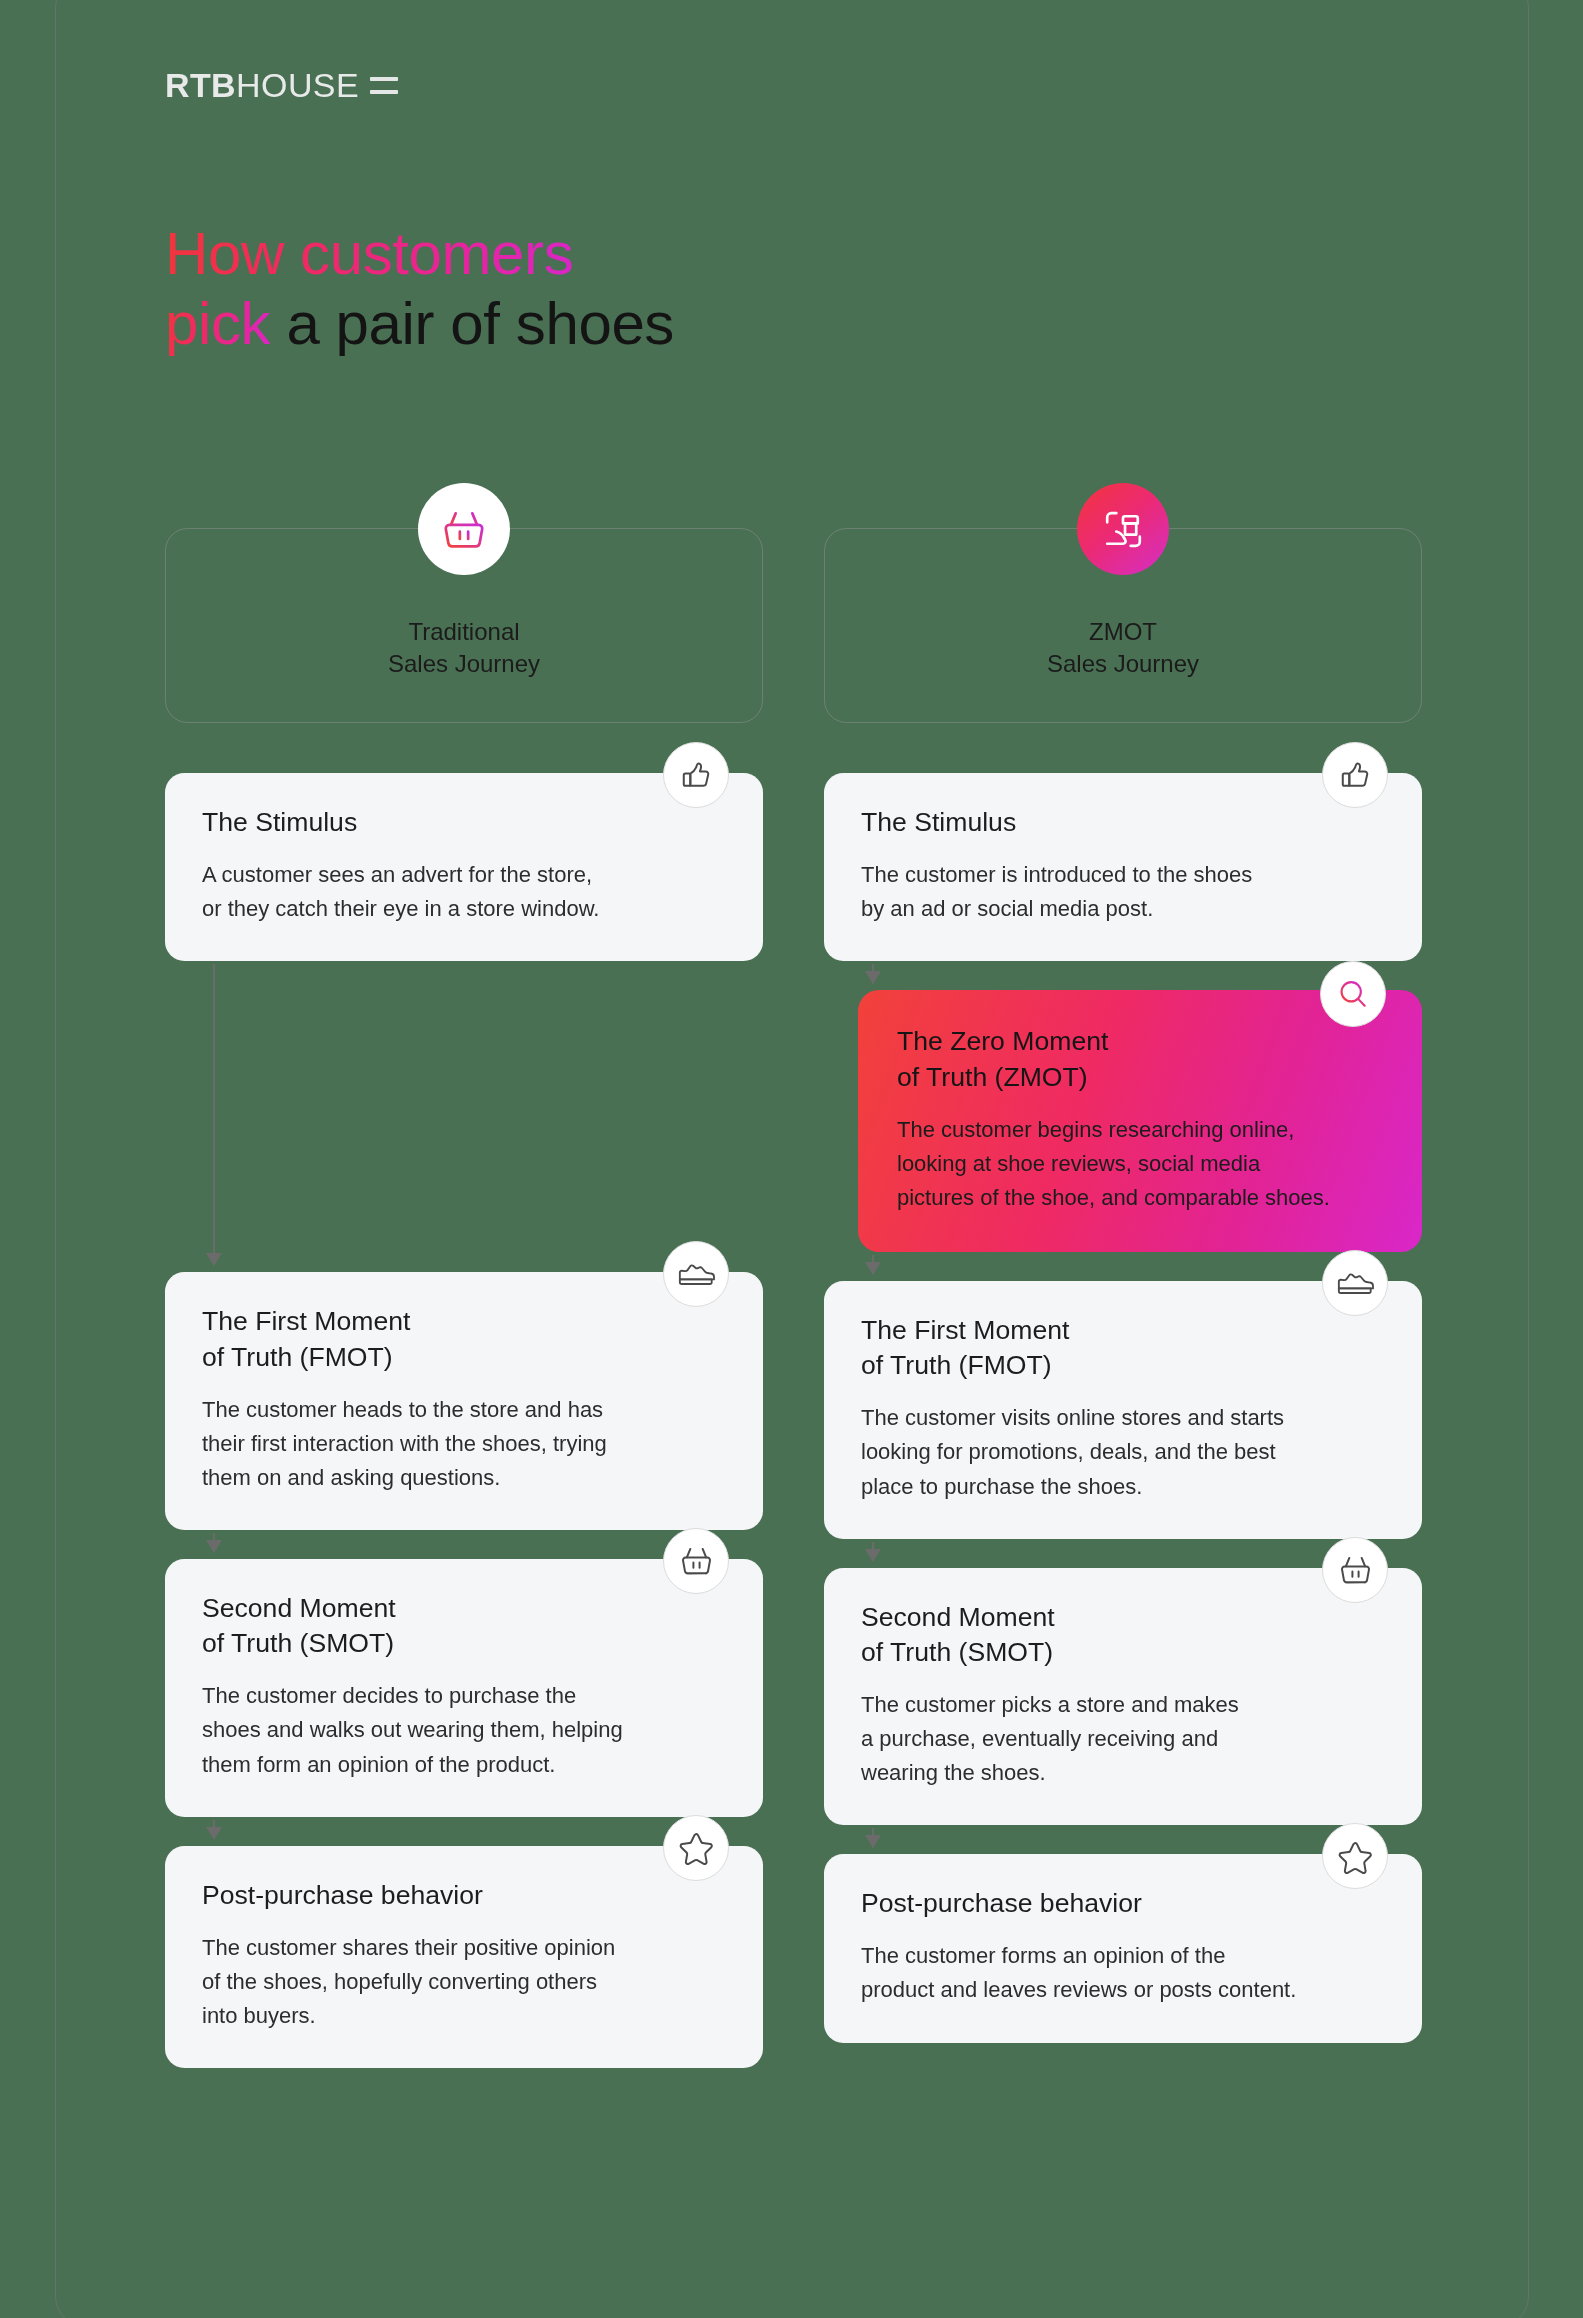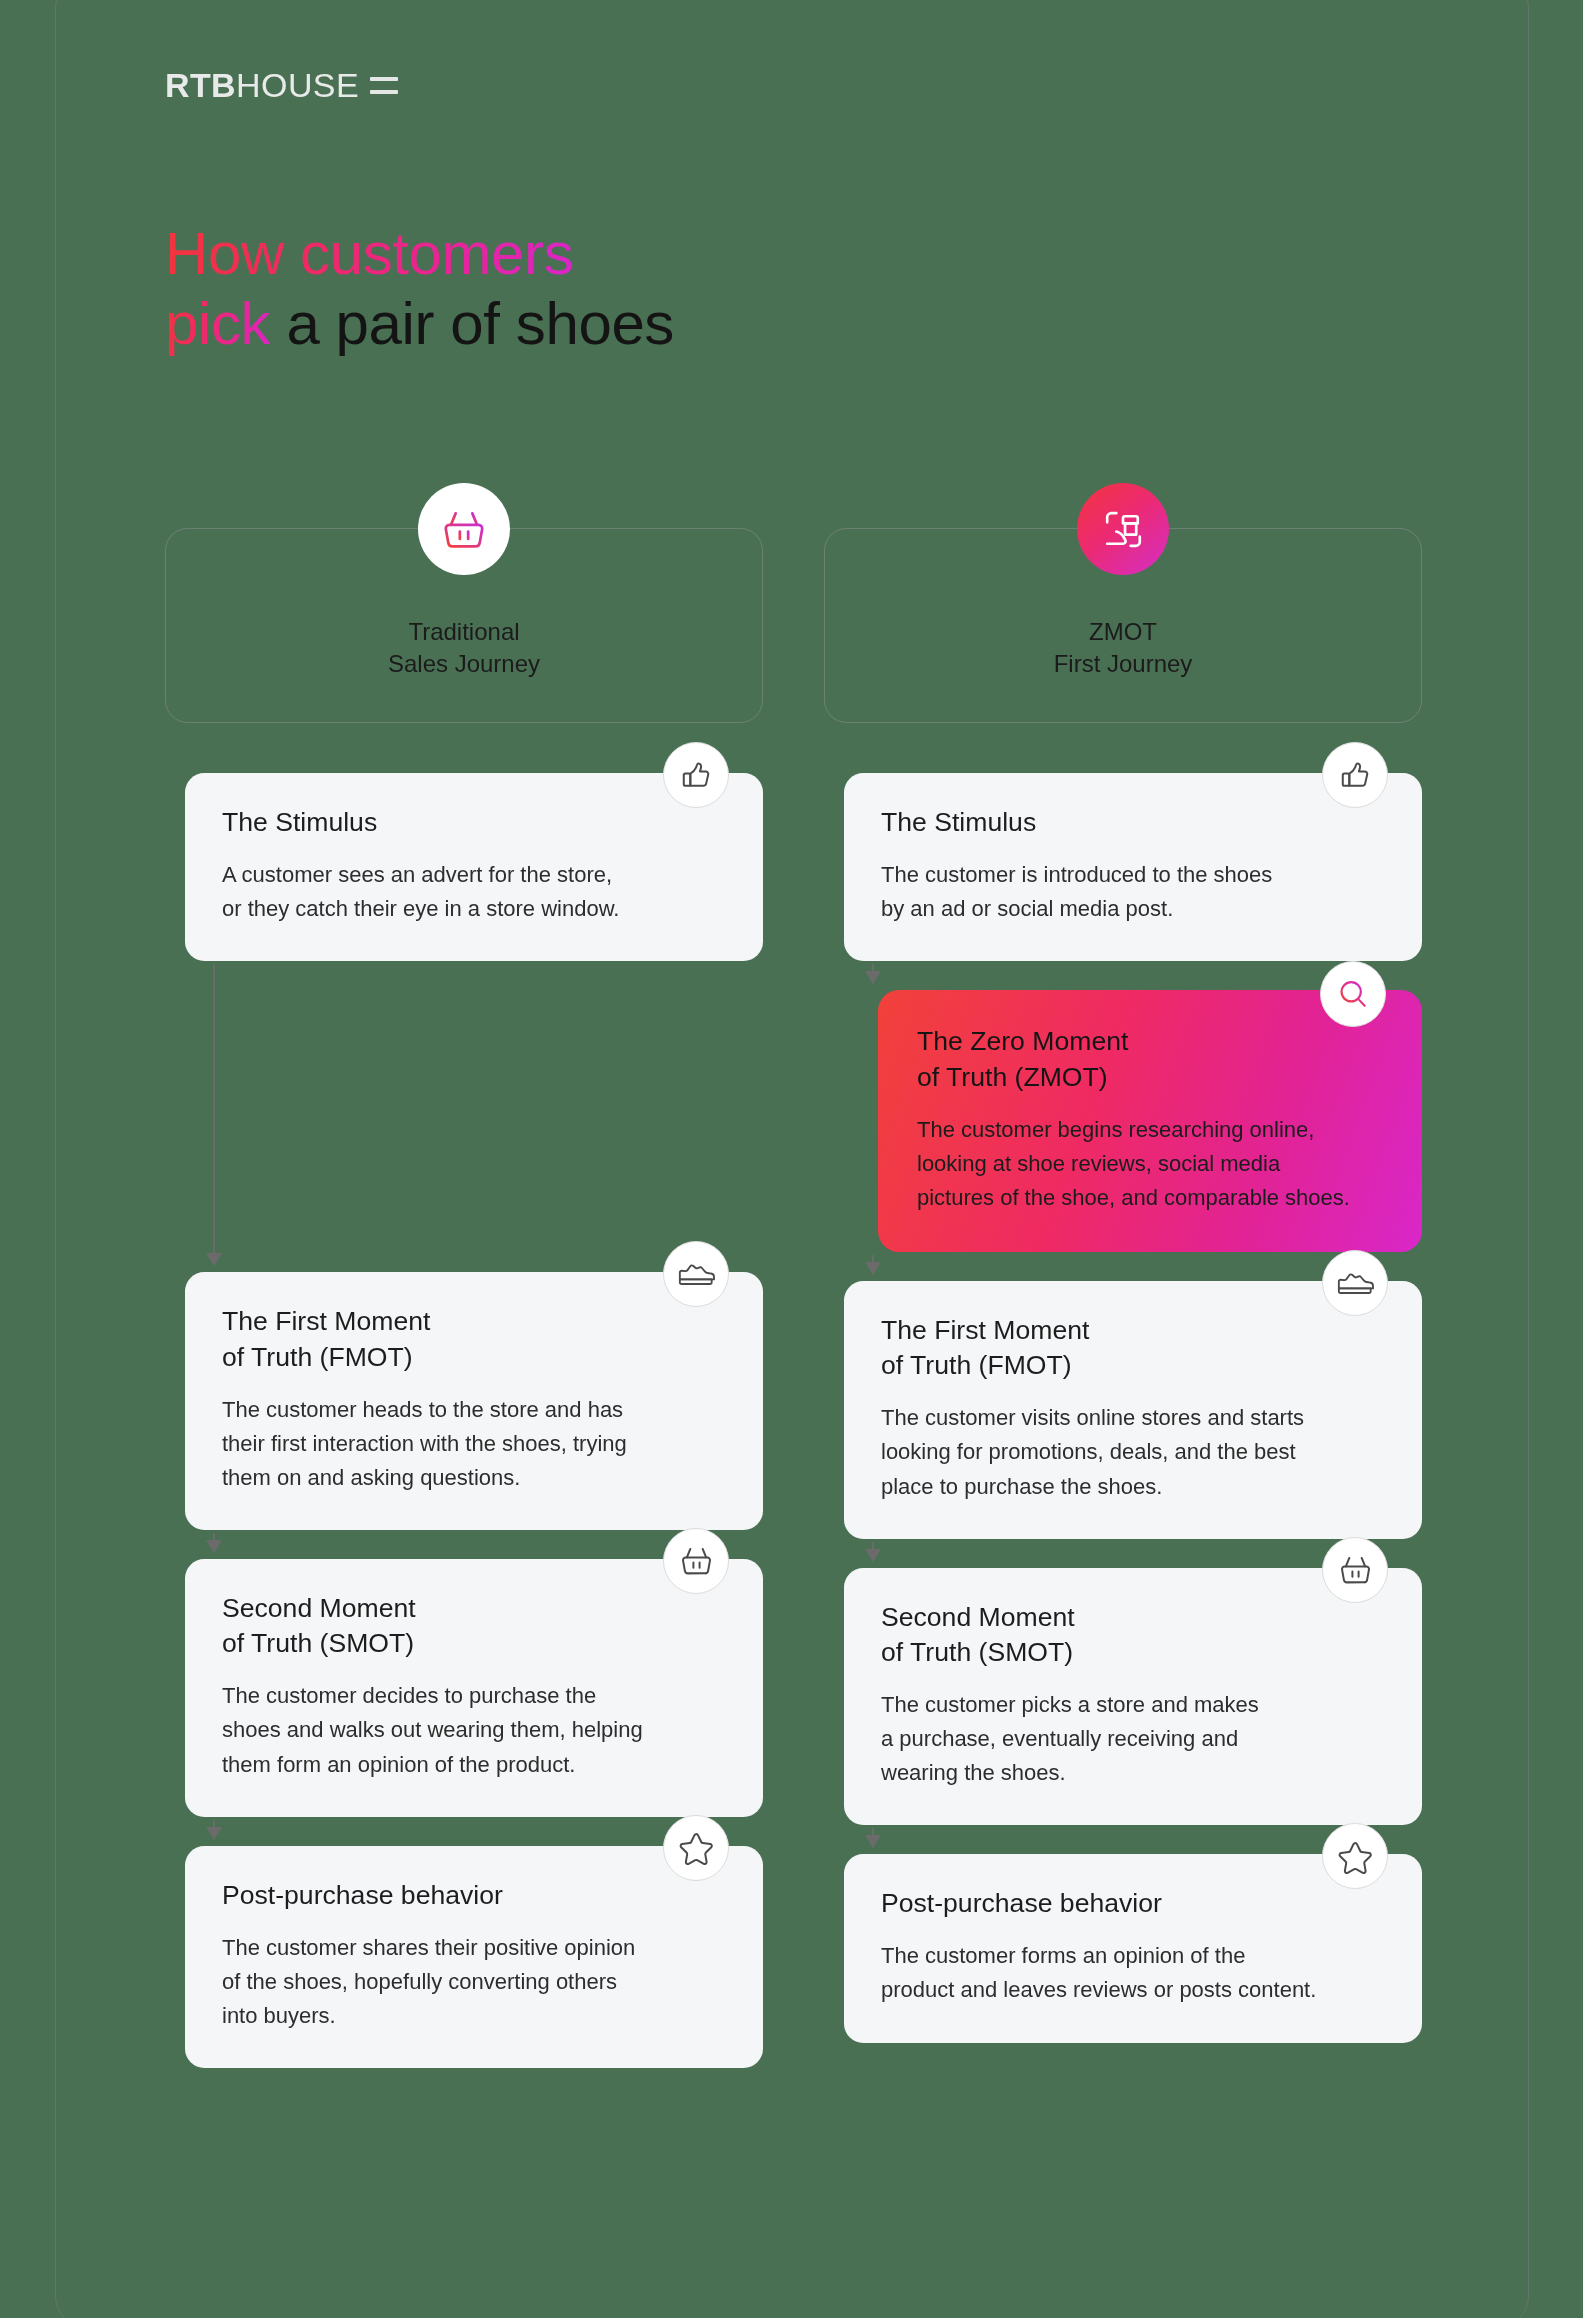--- a/index.html
+++ b/index.html
@@ -147,21 +147,20 @@
     border-left: 8.9px solid transparent;
     border-right: 8.9px solid transparent;
     border-top: 13.7px solid #6b6b6b;
   }
 
   .card {
     position: relative;
     background: #f4f6f7;
     border-radius: 19.3px;
     padding: 32px 37px 35px 37px;
-    margin-left: 20px;
   }
   .card.ghost {
     background: transparent;
     border: 2.4px solid transparent;
     border-radius: 21px;
     background-image:
       linear-gradient(rgba(74,112,84,0), rgba(74,112,84,0)),
       linear-gradient(110deg, #f2413a 0%, #ef2a63 40%, #e22394 70%, #d927c9 100%);
     background-origin: border-box;
     background-clip: padding-box, border-box;
@@ -308,21 +307,21 @@
           <svg width="53" height="53" viewBox="0 0 52 52" fill="none">
     <path d="M19 10 h-5 a4 4 0 0 0 -4 4 v5" stroke="#fff" stroke-width="2.6" stroke-linecap="round"></path>
     <path d="M42 33 v5 a4 4 0 0 1 -4 4 h-5" stroke="#fff" stroke-width="2.6" stroke-linecap="round"></path>
     <path d="M27.5 13 h10.5 a2 2 0 0 1 2 2 v5 h-14.5 v-5 a2 2 0 0 1 2 -2 z" stroke="#fff" stroke-width="2.6" stroke-linejoin="round"></path>
     <rect x="27.5" y="20" width="11" height="11" stroke="#fff" stroke-width="2.6" stroke-linejoin="round"></rect>
     <path d="M10 40 h15.5 c1.9 0 3.2 -2 2.3 -3.6 l-1.3 -2.3" stroke="#fff" stroke-width="2.6" stroke-linecap="round" stroke-linejoin="round"></path>
     <path d="M26.5 34.1 c-1.4 -2.6 -4.4 -5.2 -7.6 -6.1" stroke="#fff" stroke-width="2.6" stroke-linecap="round"></path>
   </svg>
         </div>
         <div class="col-header-title">ZMOT
-First Journey</div>
+Sales Journey</div>
       </div>
       <div class="card-wrap" style="margin-top: 50px;">
         <div class="card">
           <div class="card-badge">
             <svg width="37" height="37" viewBox="0 0 48 48" fill="none">
     <path d="M16 21.5 C19 20 22 17 23.5 13.5 C24.4 11.3 24.2 8.5 26.5 8.3 c2.4 -0.2 3.6 2.2 3.4 4.8 c-0.15 2 -0.8 3.9 -1.5 5.6 h7.4 c2.3 0 3.9 1.9 3.4 4.1 l-2.6 11.4 c-0.4 1.8 -2 3.1 -3.9 3.1 H16 z" stroke="#4a4a4a" stroke-width="2.6" stroke-linejoin="round"></path>
     <rect x="7.5" y="21.5" width="8.5" height="15.8" rx="2" stroke="#4a4a4a" stroke-width="2.6"></rect>
   </svg>
           </div>
           <div class="card-title">The Stimulus</div>

